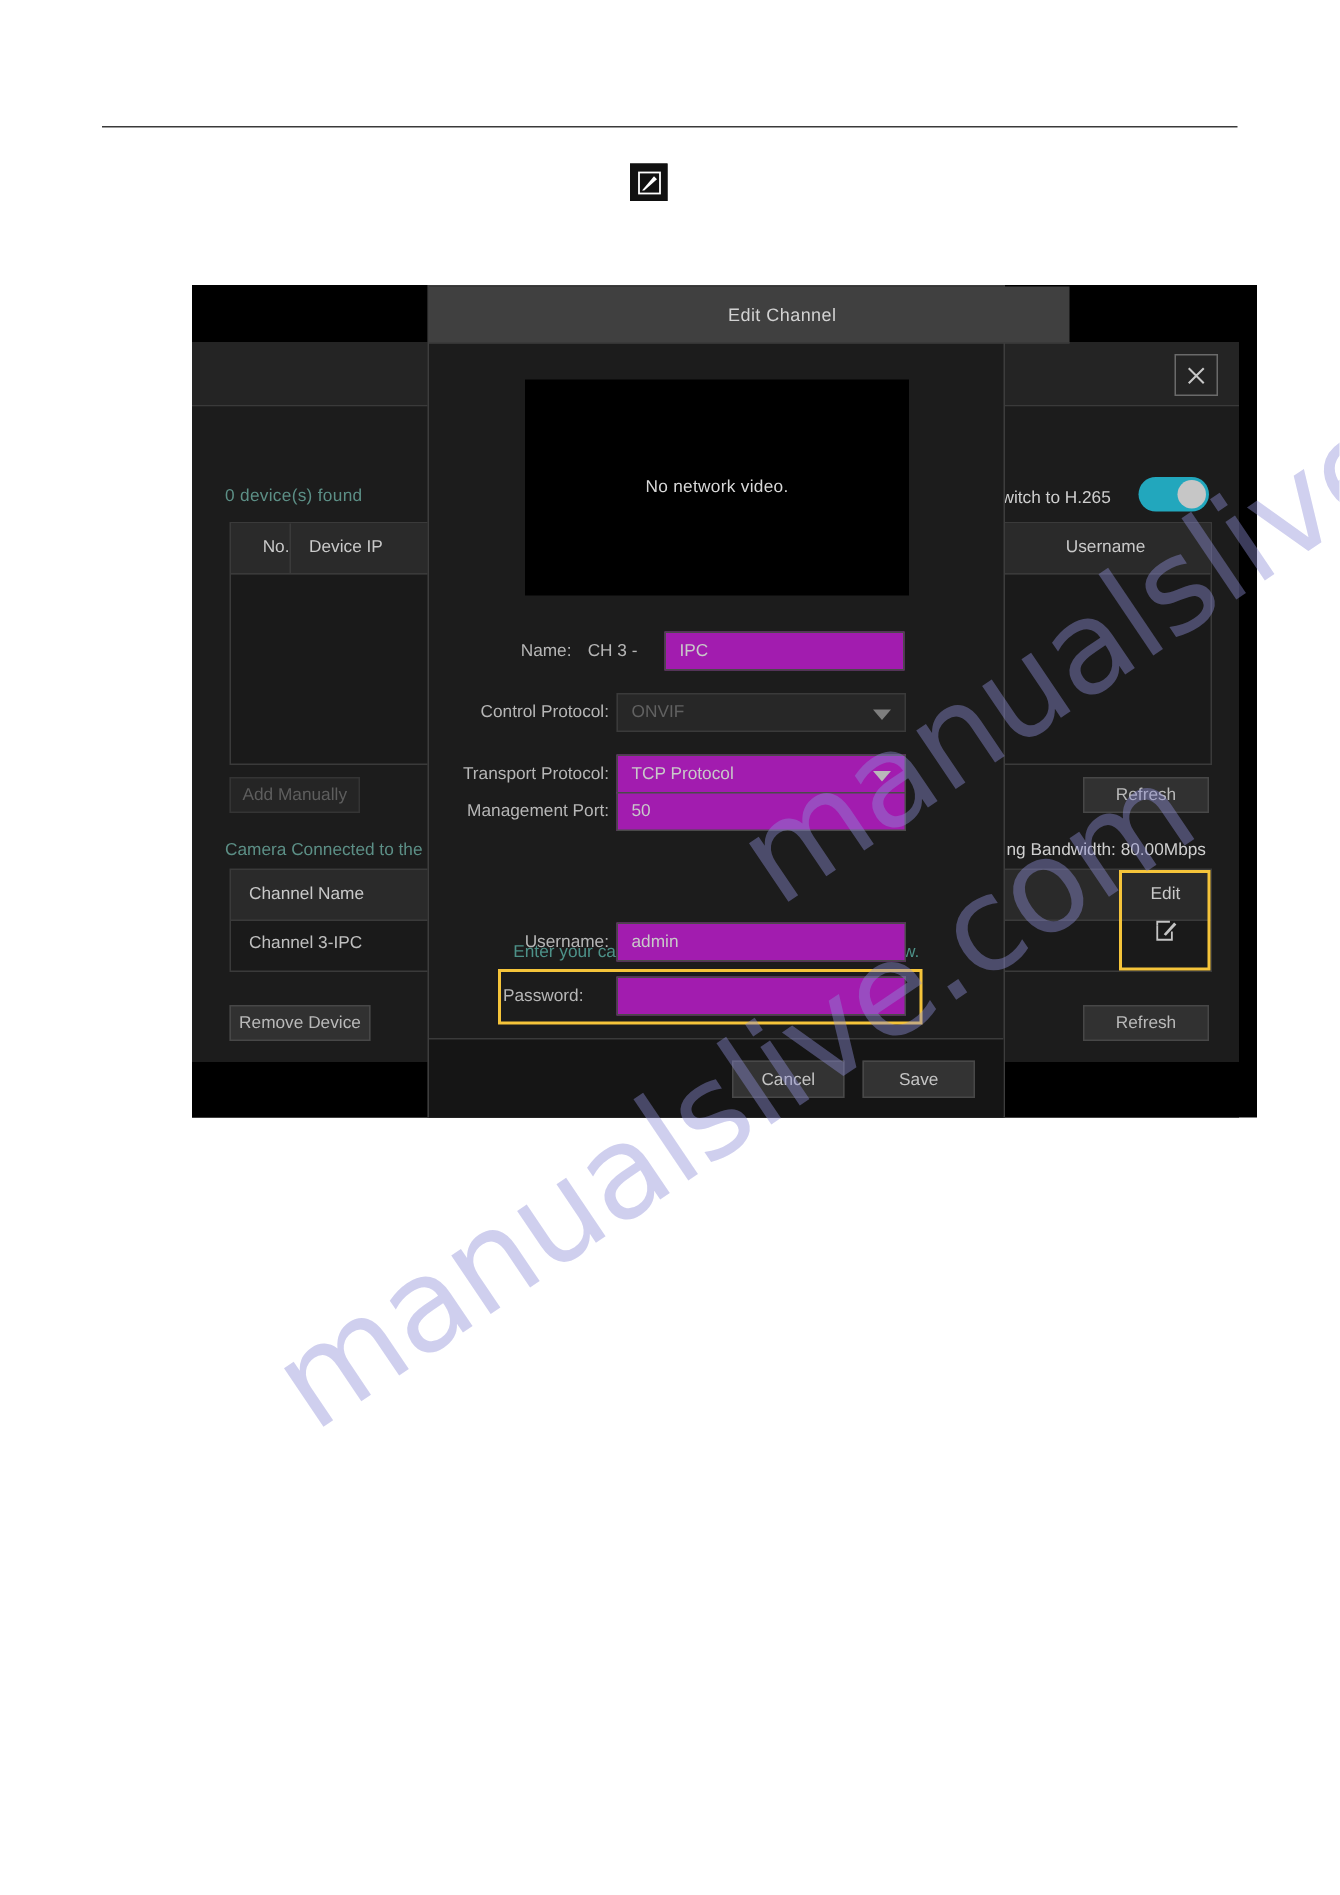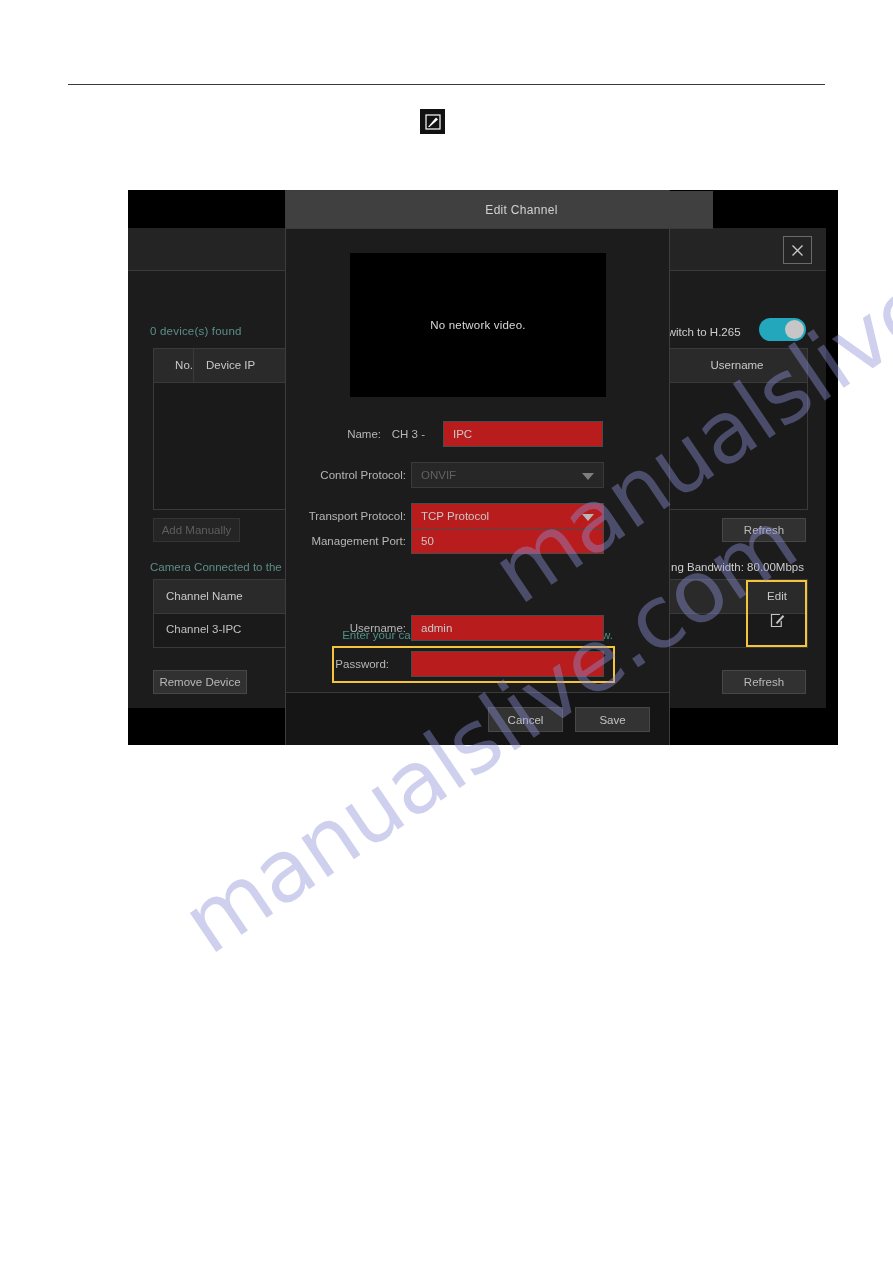--- a/index.html
+++ b/index.html
@@ -184,21 +184,21 @@
   }
   .preview span{font-size:11.5px;color:#d8d8d8;letter-spacing:.2px;}
 
   .frow{position:absolute;left:0;width:383px;height:26px;}
   .flabel{
     position:absolute;right:0;top:0;height:26px;line-height:26px;
     font-size:11.5px;color:#b6b6b6;text-align:right;white-space:nowrap;
   }
   .fctl{
     position:absolute;height:26px;box-sizing:border-box;
-    background:#b91c1c;border:1px solid #4a4a4a;
+    background:#a21caf;border:1px solid #4a4a4a;
     font-size:11.5px;color:#c9c9c9;
     display:flex;align-items:center;padding-left:9px;
   }
   .fctl.disabled{background:#272727;border-color:#3a3a3a;color:#616161;}
   .caret{
     position:absolute;right:9px;top:10px;
     width:0;height:0;border-left:6px solid transparent;
     border-right:6px solid transparent;border-top:7px solid #b9b9b9;
   }
   .caret.dim{border-top-color:#7e7e7e;}

